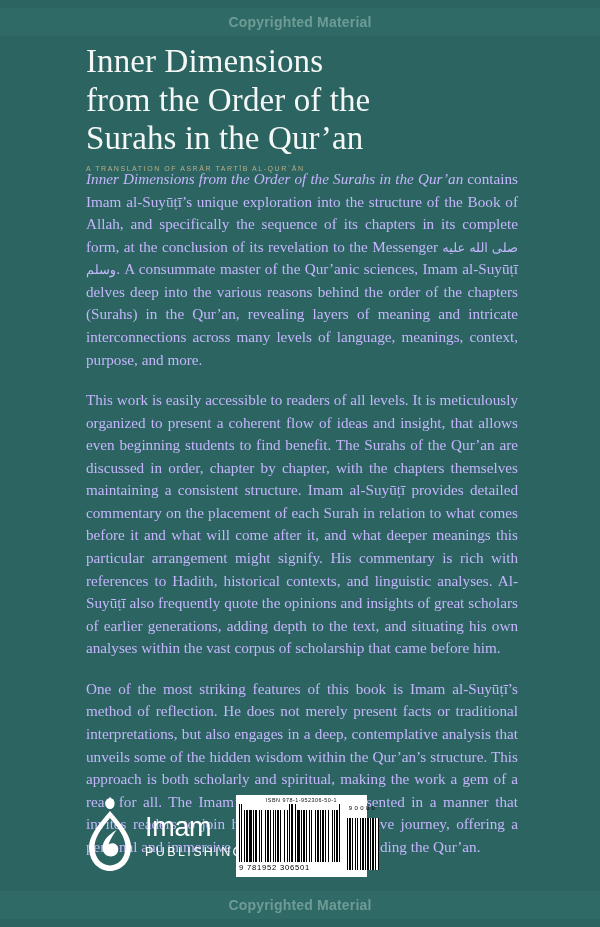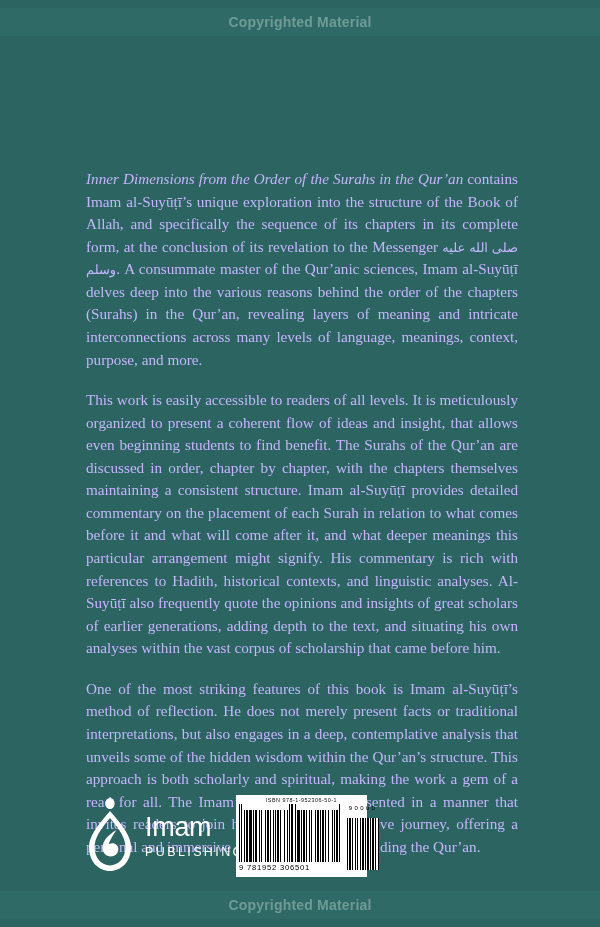--- a/index.html
+++ b/index.html
@@ -200,20 +200,28 @@
 </style>
 </head>
 <body>
 
 <div class="cover">
 
   <div class="cm-strip top">
     <span class="cm-text">Copyrighted Material</span>
   </div>
 
+  <div class="title-block">
+    <h1 class="book-title">
+      <span class="title-line">Inner Dimensions</span>
+      <span class="title-line">from the Order of the</span>
+      <span class="title-line">Surahs in the Qur’an</span>
+    </h1>
+    <div class="subtitle">A TRANSLATION OF ASRĀR TARTĪB AL-QURʾĀN</div>
+  </div>
 
   <div class="blurb">
     <p><em>Inner Dimensions from the Order of the Surahs in the Qur’an</em><span> contains Imam al-Suyūṭī’s unique exploration into the structure of the Book of Allah, and specifically the sequence of its chapters in its complete form, at the conclusion of its revelation to the Messenger </span><span class="salla">صلى الله عليه وسلم</span><span>. A consummate master of the Qur’anic sciences, Imam al-Suyūṭī delves deep into the various reasons behind the order of the chapters (Surahs) in the Qur’an, revealing layers of meaning and intricate interconnections across many levels of language, meanings, context, purpose, and more.</span></p>
     <p>This work is easily accessible to readers of all levels. It is meticulously organized to present a coherent flow of ideas and insight, that allows even beginning students to find benefit. The Surahs of the Qur’an are discussed in order, chapter by chapter, with the chapters themselves maintaining a consistent structure. Imam al-Suyūṭī provides detailed commentary on the placement of each Surah in relation to what comes before it and what will come after it, and what deeper meanings this particular arrangement might signify. His commentary is rich with references to Hadith, historical contexts, and linguistic analyses. Al-Suyūṭī also frequently quote the opinions and insights of great scholars of earlier generations, adding depth to the text, and situating his own analyses within the vast corpus of scholarship that came before him.</p>
     <p>One of the most striking features of this book is Imam al-Suyūṭī’s method of reflection. He does not merely present facts or traditional interpretations, but also engages in a deep, contemplative analysis that unveils some of the hidden wisdom within the Qur’an’s structure. This approach is both scholarly and spiritual, making the work a gem of a read for all. The Imam’s reflections are presented in a manner that invites readers to join him in this contemplative journey, offering a personal and immersive experience of understanding the Qur’an.</p>
   </div>
 
   <div class="footer">
 
     <div class="logo-group">

